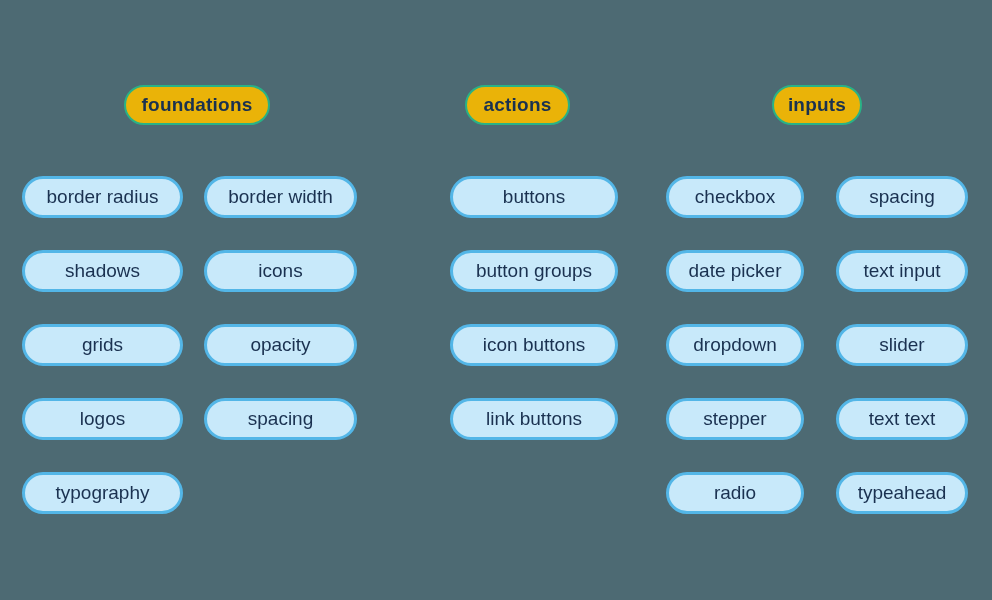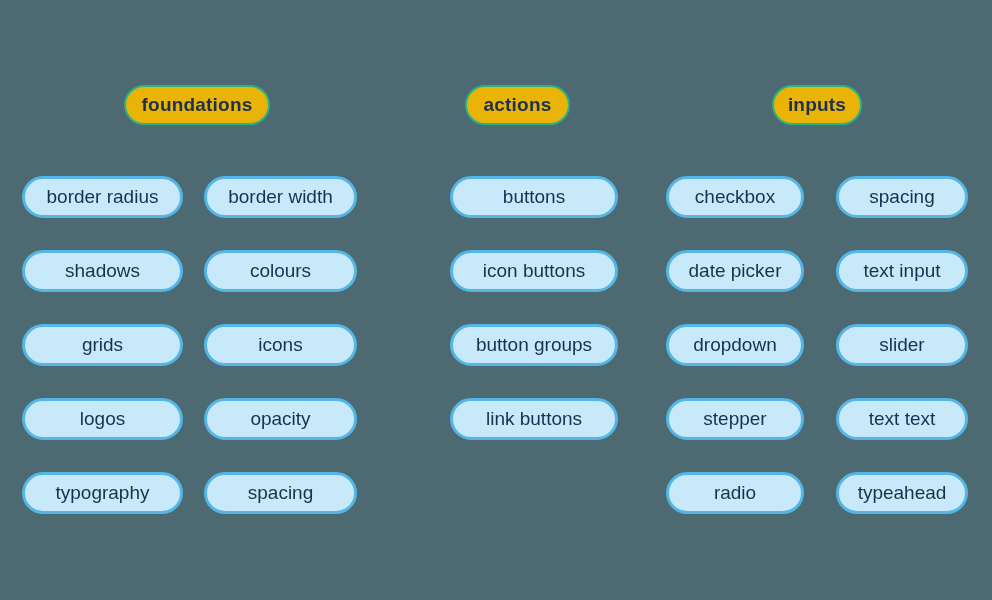--- a/index.html
+++ b/index.html
@@ -74,30 +74,29 @@
   <div class="col" id="col-f1">
     <div class="pill pill-blue">border radius</div>
     <div class="pill pill-blue">shadows</div>
     <div class="pill pill-blue">grids</div>
     <div class="pill pill-blue">logos</div>
     <div class="pill pill-blue">typography</div>
   </div>
 
   <div class="col" id="col-f2">
     <div class="pill pill-blue">border width</div>
-    <div class="pill pill-blue">colours</div>
     <div class="pill pill-blue">icons</div>
     <div class="pill pill-blue">opacity</div>
     <div class="pill pill-blue">spacing</div>
   </div>
 
   <div class="col" id="col-a1">
     <div class="pill pill-blue">buttons</div>
+    <div class="pill pill-blue">button groups</div>
     <div class="pill pill-blue">icon buttons</div>
-    <div class="pill pill-blue">button groups</div>
     <div class="pill pill-blue">link buttons</div>
   </div>
 
   <div class="col" id="col-i1">
     <div class="pill pill-blue">checkbox</div>
     <div class="pill pill-blue">date picker</div>
     <div class="pill pill-blue">dropdown</div>
     <div class="pill pill-blue">stepper</div>
     <div class="pill pill-blue">radio</div>
   </div>

